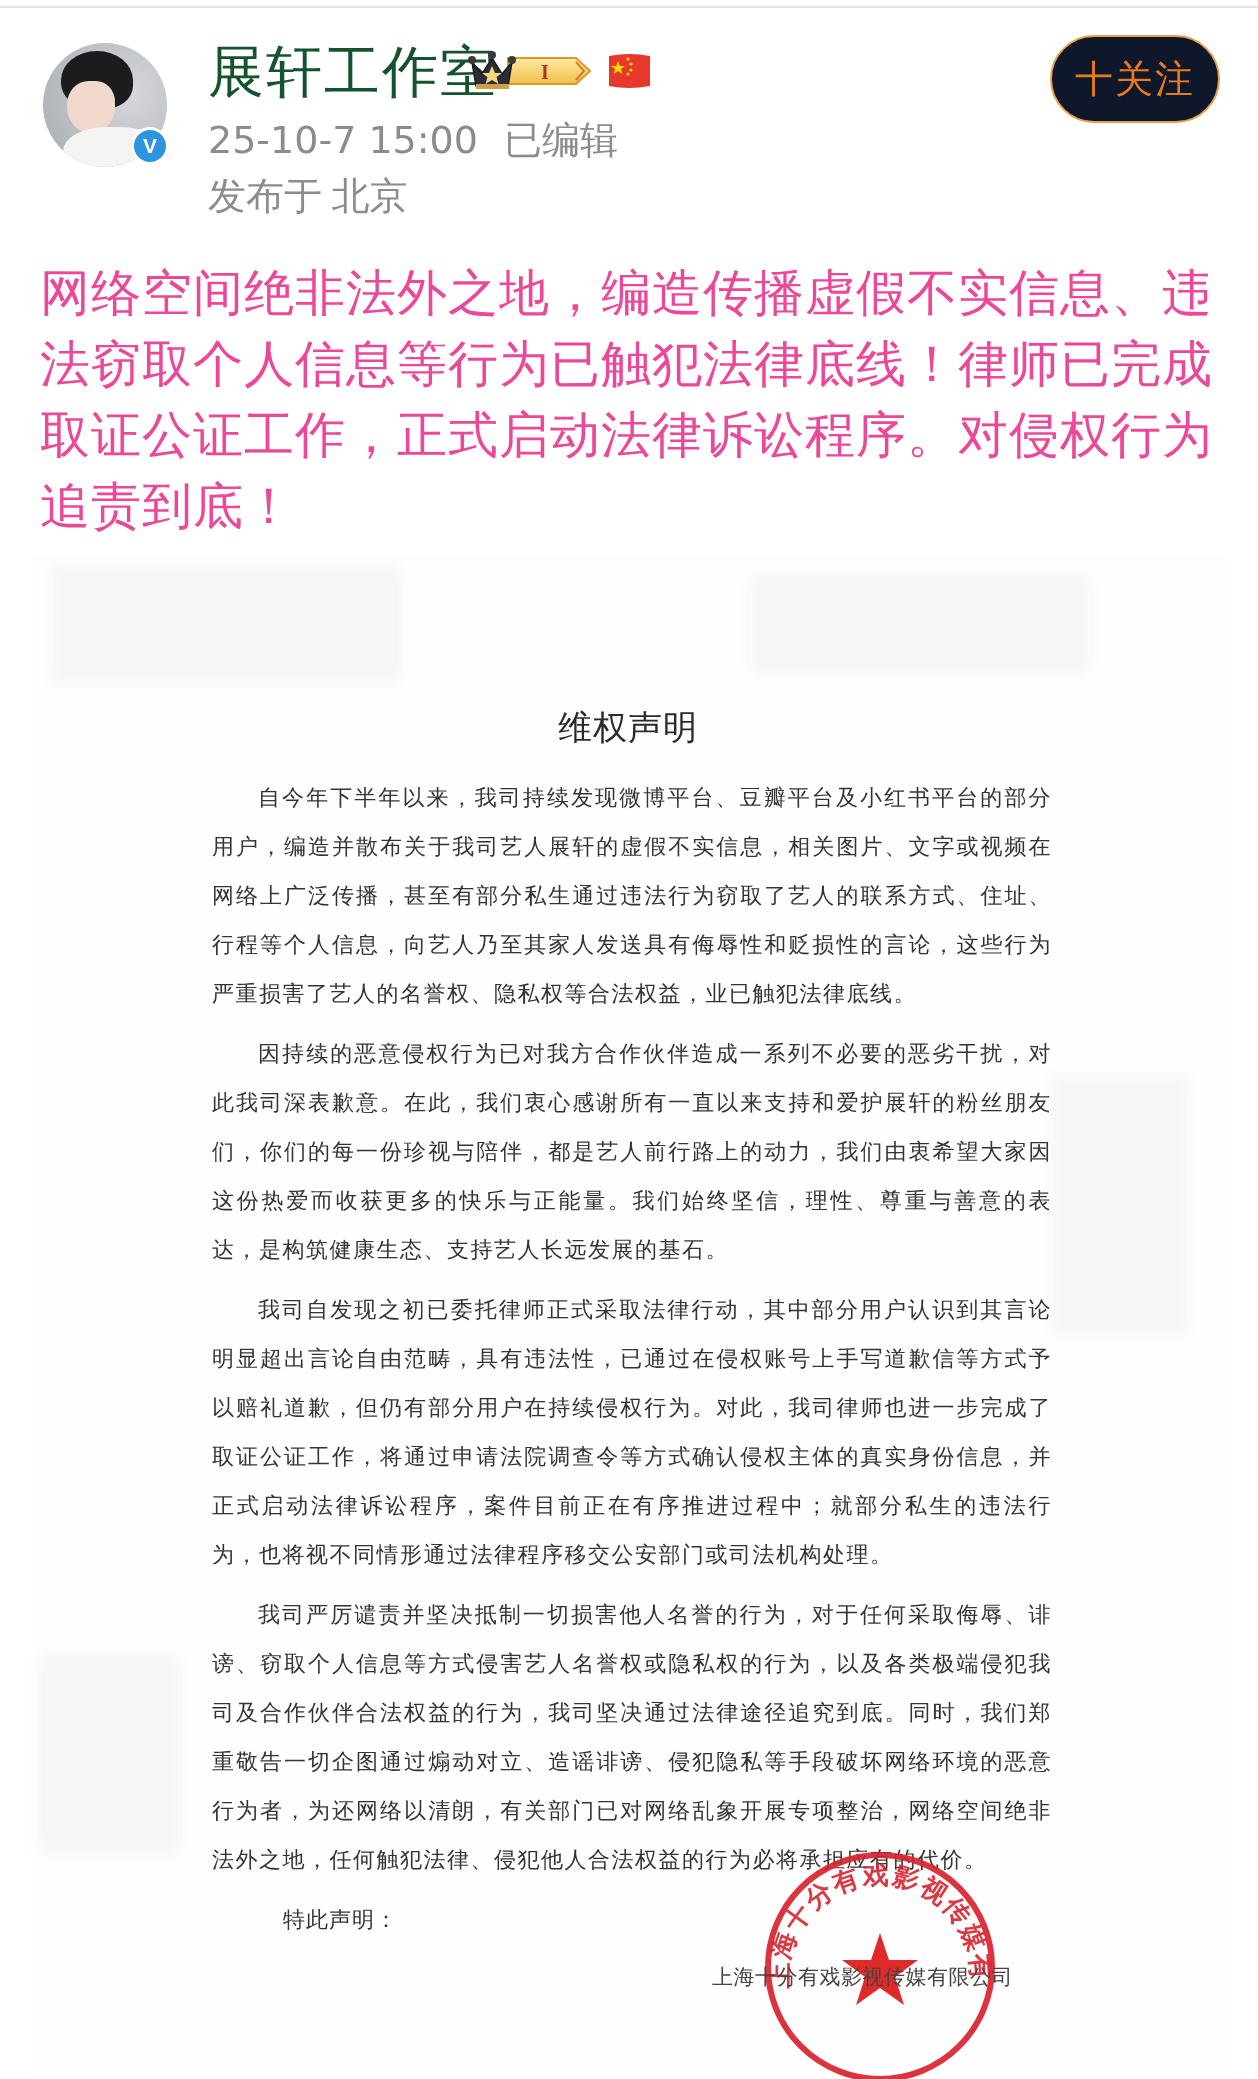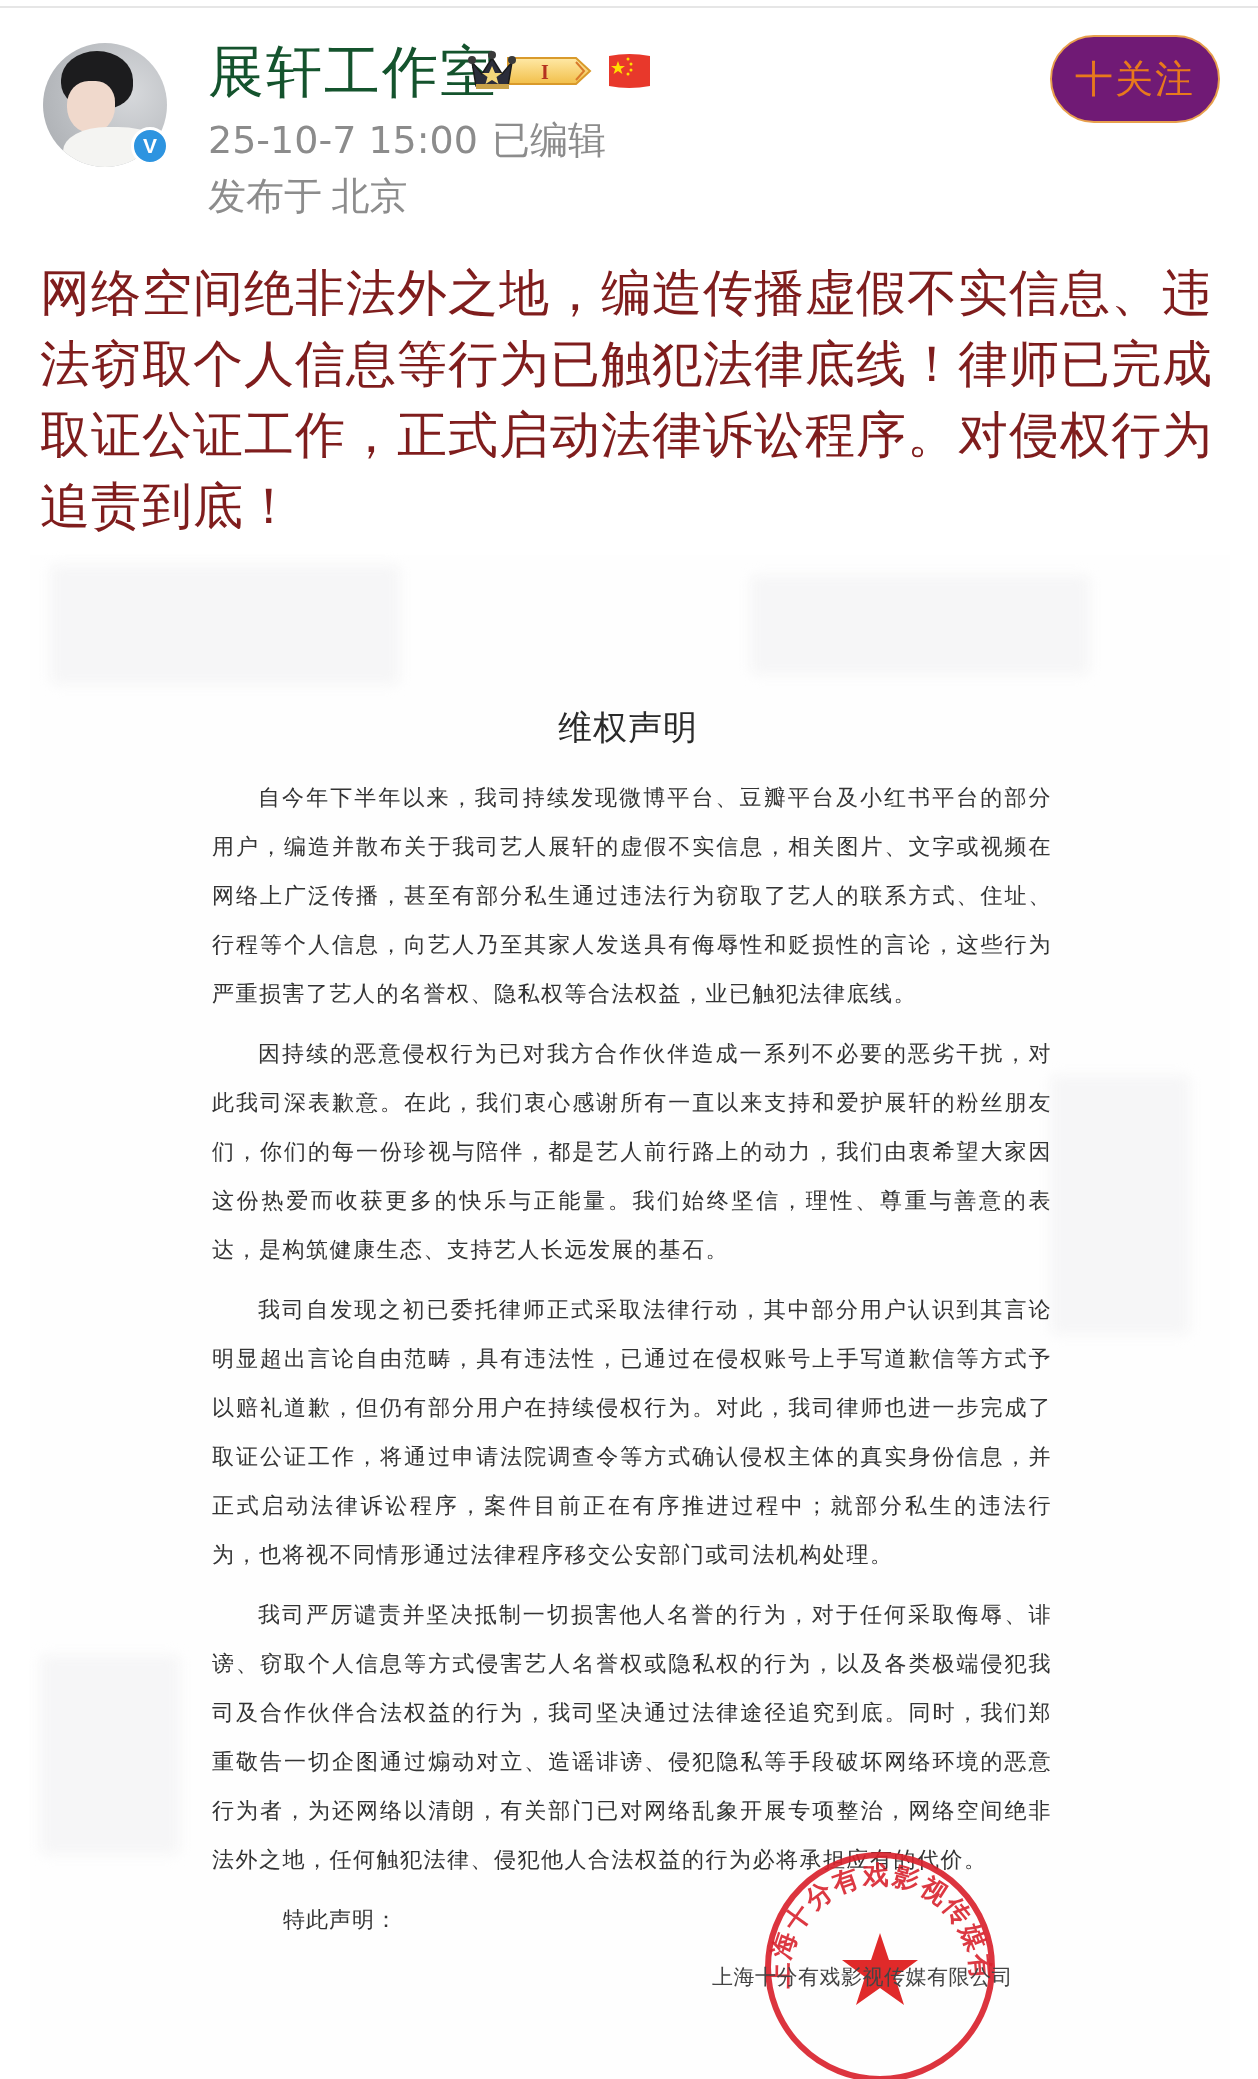--- a/index.html
+++ b/index.html
@@ -28,35 +28,35 @@
   }
   .username {
     position: absolute; left: 208px; top: 44px; font-size: 56px; line-height: 56px;
     color: #14532d; letter-spacing: 2px;
   }
   .crown-badge { position: absolute; left: 468px; top: 48px; width: 126px; height: 46px; }
   .flag { position: absolute; left: 607px; top: 52px; width: 45px; height: 38px; }
   .timestamp {
     position: absolute; left: 208px; top: 116px; font-size: 38px; line-height: 48px; color: #8c8c8c;
   }
-  .timestamp .edited { margin-left: 14px; }
+  .timestamp .edited { margin-left: 26px; }
   .location {
     position: absolute; left: 208px; top: 172px; font-size: 38px; line-height: 48px; color: #8c8c8c; font-family: Liberation Serif, serif;
   }
   .follow-btn {
     position: absolute; left: 1050px; top: 35px; width: 170px; height: 88px;
     border: 2px solid #e8a04d; border-radius: 44px; box-sizing: border-box;
-    color: #e8791c; font-size: 38px; line-height: 84px; text-align: center; background: #701a75;
+    color: #e8791c; font-size: 38px; line-height: 84px; text-align: center; background: #0f172a;
     cursor: pointer; letter-spacing: 2px;
   }
 
   
   .post-text {
     position: absolute; left: 40px; top: 258px; width: 1180px;
-    font-size: 50px; line-height: 71px; color: #7f1d1d; letter-spacing: 1px;
+    font-size: 50px; line-height: 71px; color: #ec4899; letter-spacing: 1px;
   }
 
   
   .doc {
     position: absolute; left: 30px; top: 555px; width: 1200px; height: 1524px;
     background: #fefefe;
   }
   .blot { position: absolute; background: #f6f6f7; border-radius: 8px; filter: blur(6px); }
   .doc-title {
     position: absolute; left: 528px; top: 150px; font-size: 34px; font-weight: normal; color: #2a2a2a;

